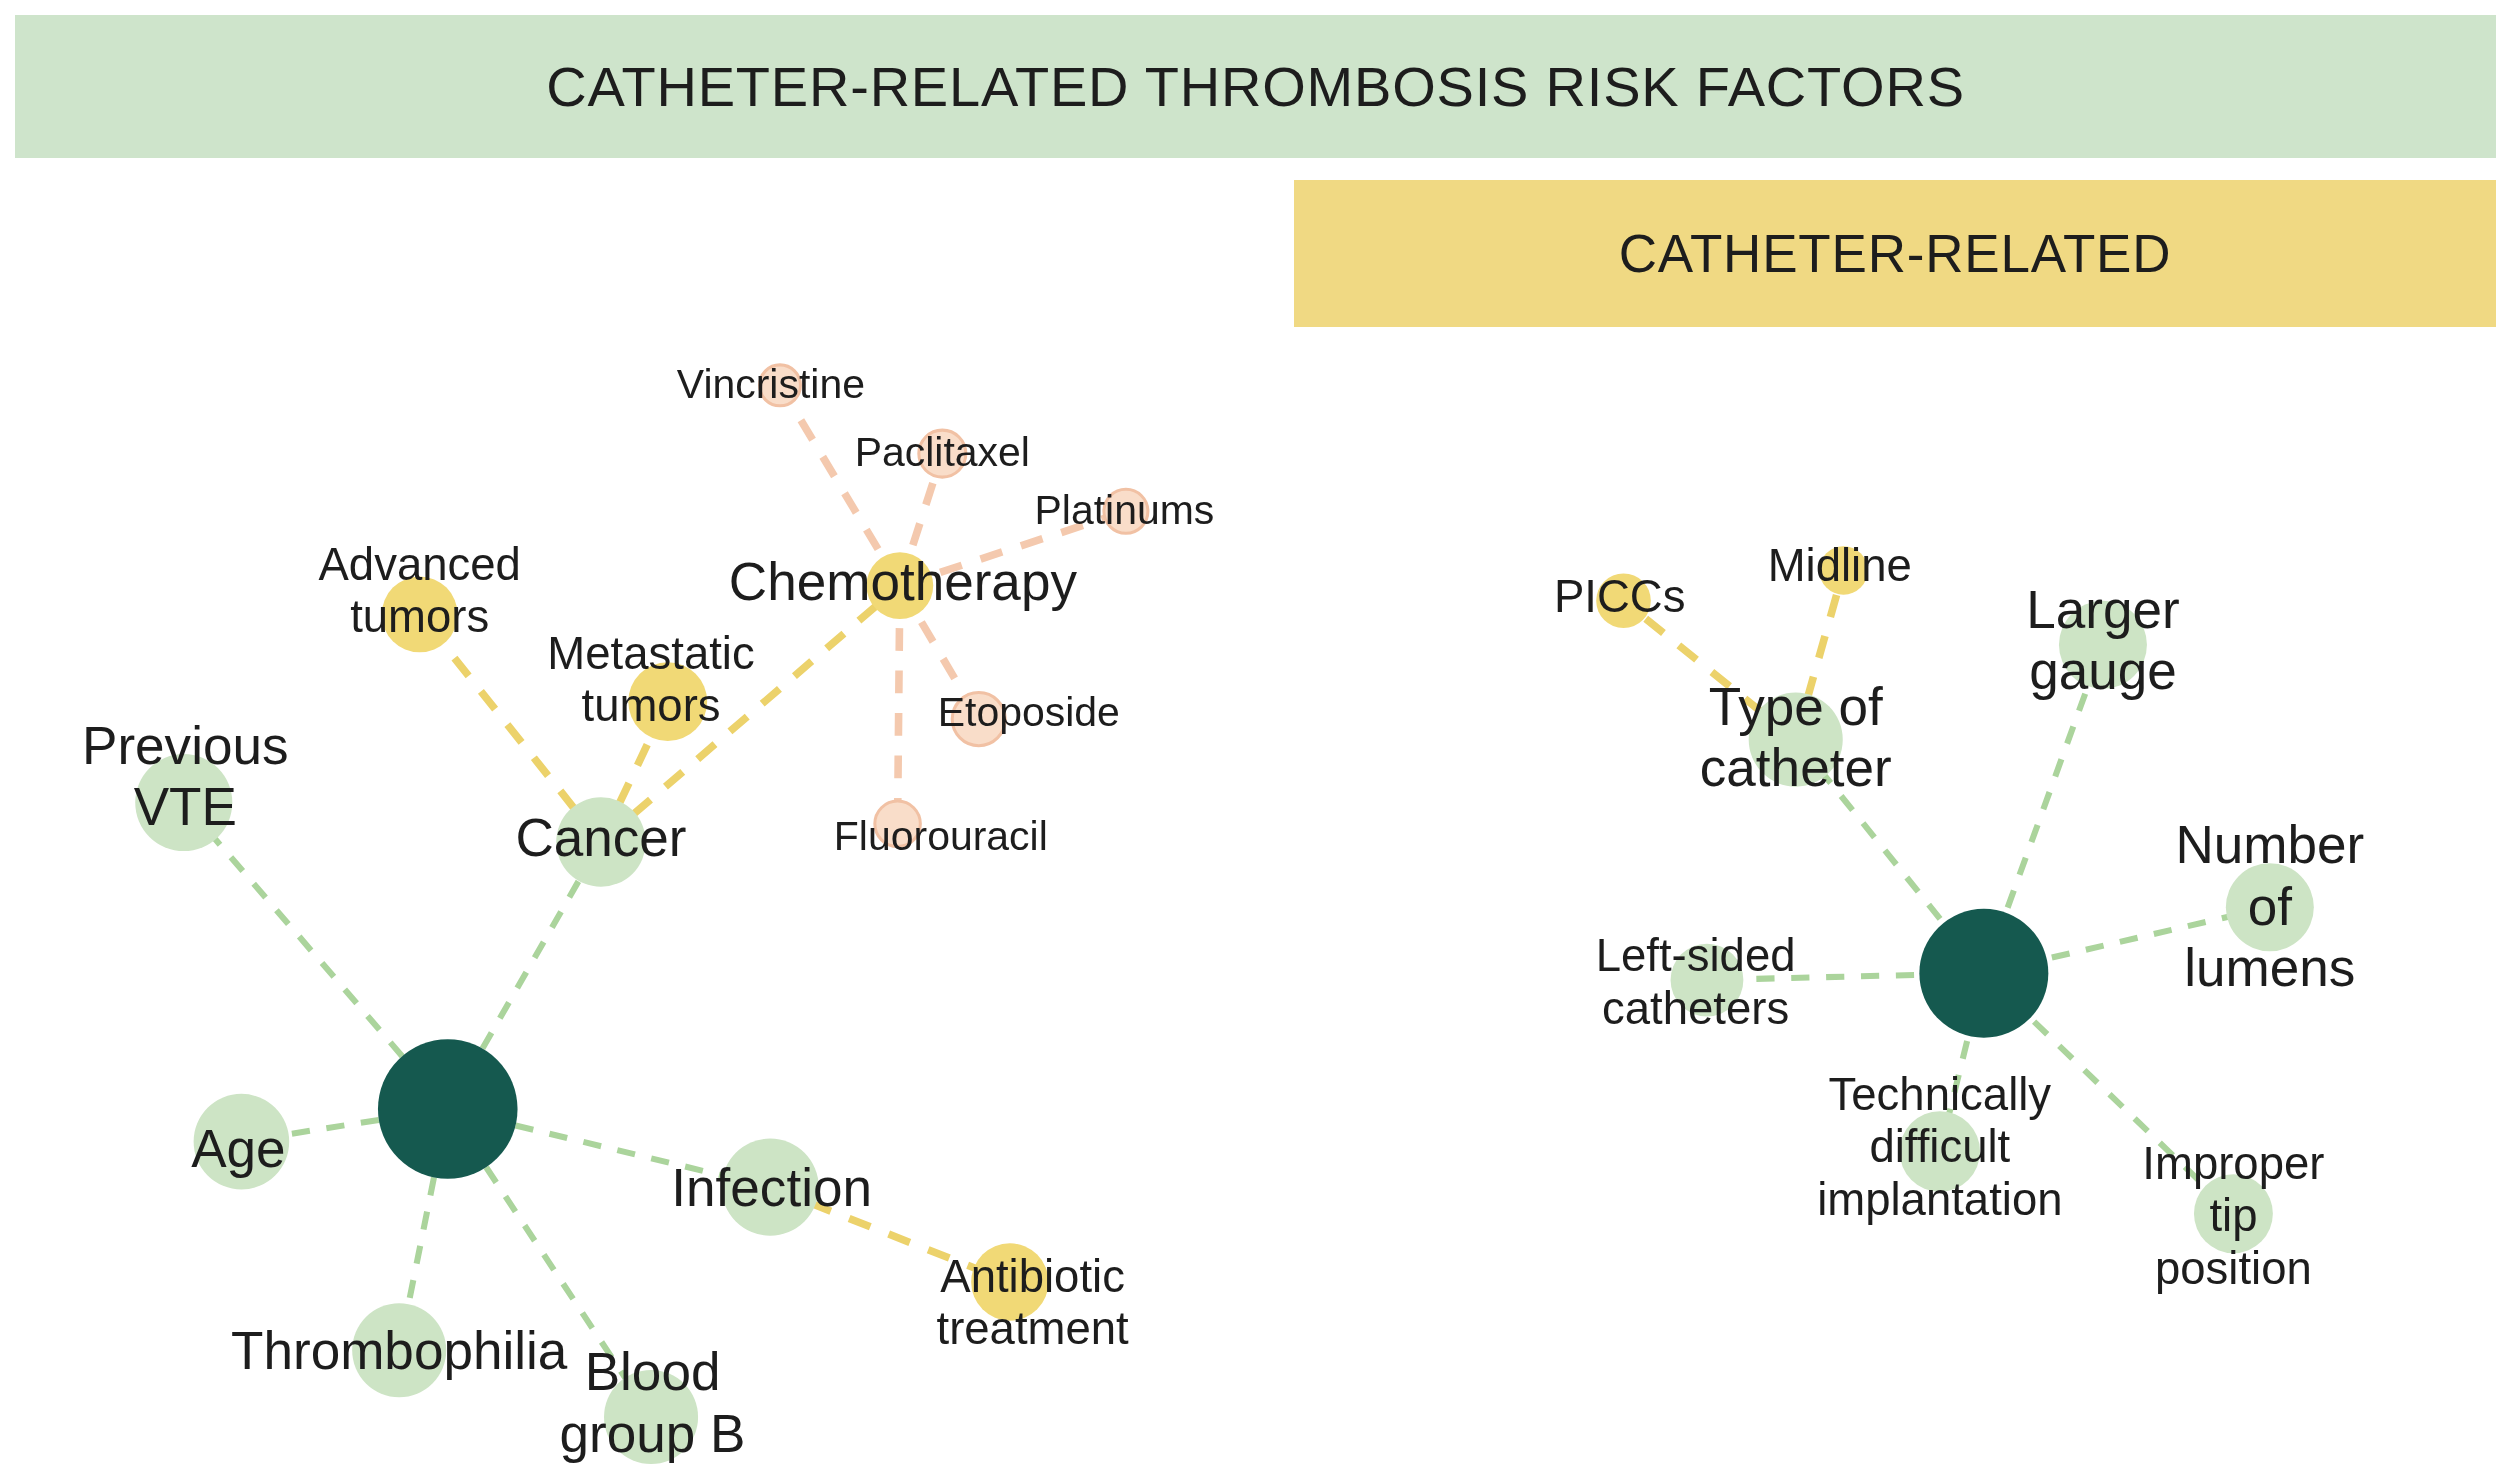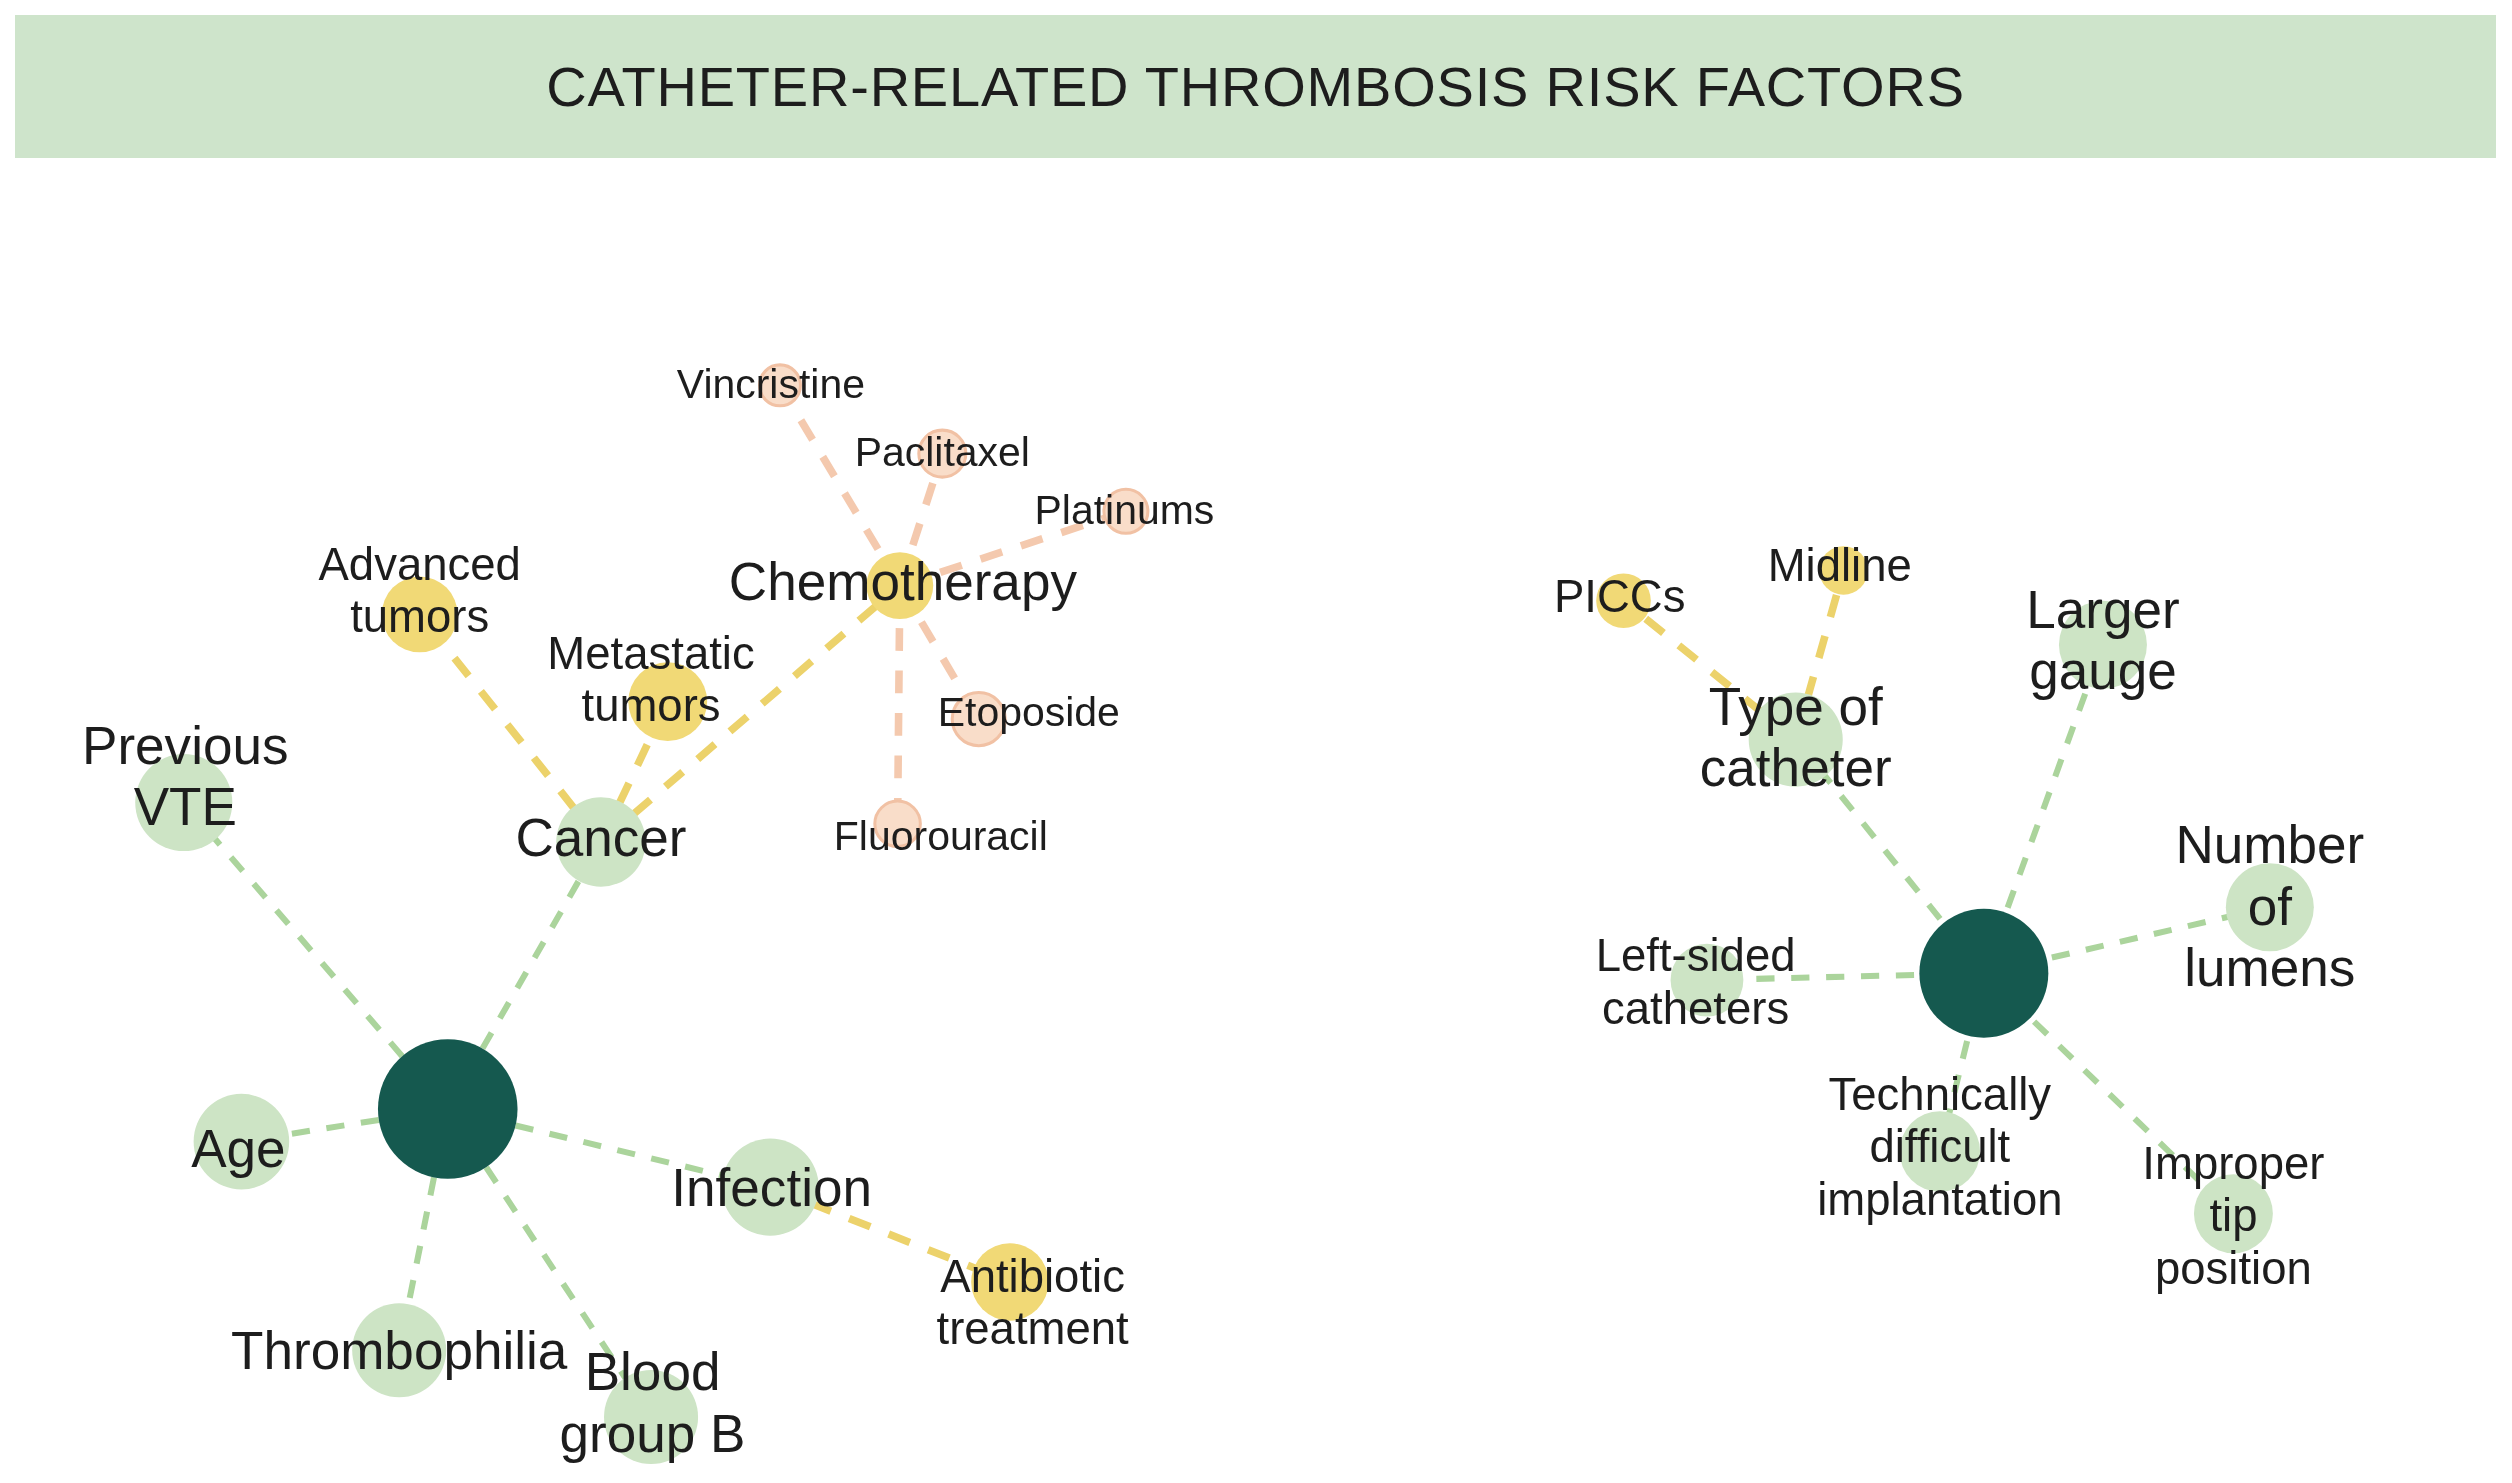--- a/index.html
+++ b/index.html
@@ -29,20 +29,23 @@
 </head>
 <body>
 
 <div id="stage">
 
   <div class="banner banner-top" style="background: rgb(206, 228, 203); color: rgb(29, 29, 29);">
     <span>CATHETER-RELATED THROMBOSIS RISK FACTORS</span>
   </div>
 
 
+  <div class="banner banner-right" style="background: rgb(240, 217, 131); color: rgb(29, 29, 29);">
+    <span>CATHETER-RELATED</span>
+  </div>
 
   <svg id="graph" xmlns="http://www.w3.org/2000/svg" width="2512" height="1483" viewBox="0 0 3311 1955">
       <g>
         <line x1="590" y1="1462" x2="242" y2="1058" stroke="#abd49c" stroke-width="8" stroke-dasharray="24 22" stroke-linecap="butt"></line>
         <line x1="590" y1="1462" x2="792" y2="1110" stroke="#abd49c" stroke-width="8" stroke-dasharray="24 22" stroke-linecap="butt"></line>
         <line x1="590" y1="1462" x2="318" y2="1505" stroke="#abd49c" stroke-width="8" stroke-dasharray="24 22" stroke-linecap="butt"></line>
         <line x1="590" y1="1462" x2="526" y2="1780" stroke="#abd49c" stroke-width="8" stroke-dasharray="24 22" stroke-linecap="butt"></line>
         <line x1="590" y1="1462" x2="858" y2="1868" stroke="#abd49c" stroke-width="8" stroke-dasharray="24 22" stroke-linecap="butt"></line>
         <line x1="590" y1="1462" x2="1015" y2="1565" stroke="#abd49c" stroke-width="8" stroke-dasharray="24 22" stroke-linecap="butt"></line>
         <line x1="792" y1="1110" x2="553" y2="810" stroke="#ecd26b" stroke-width="10" stroke-dasharray="30 26" stroke-linecap="butt"></line>

